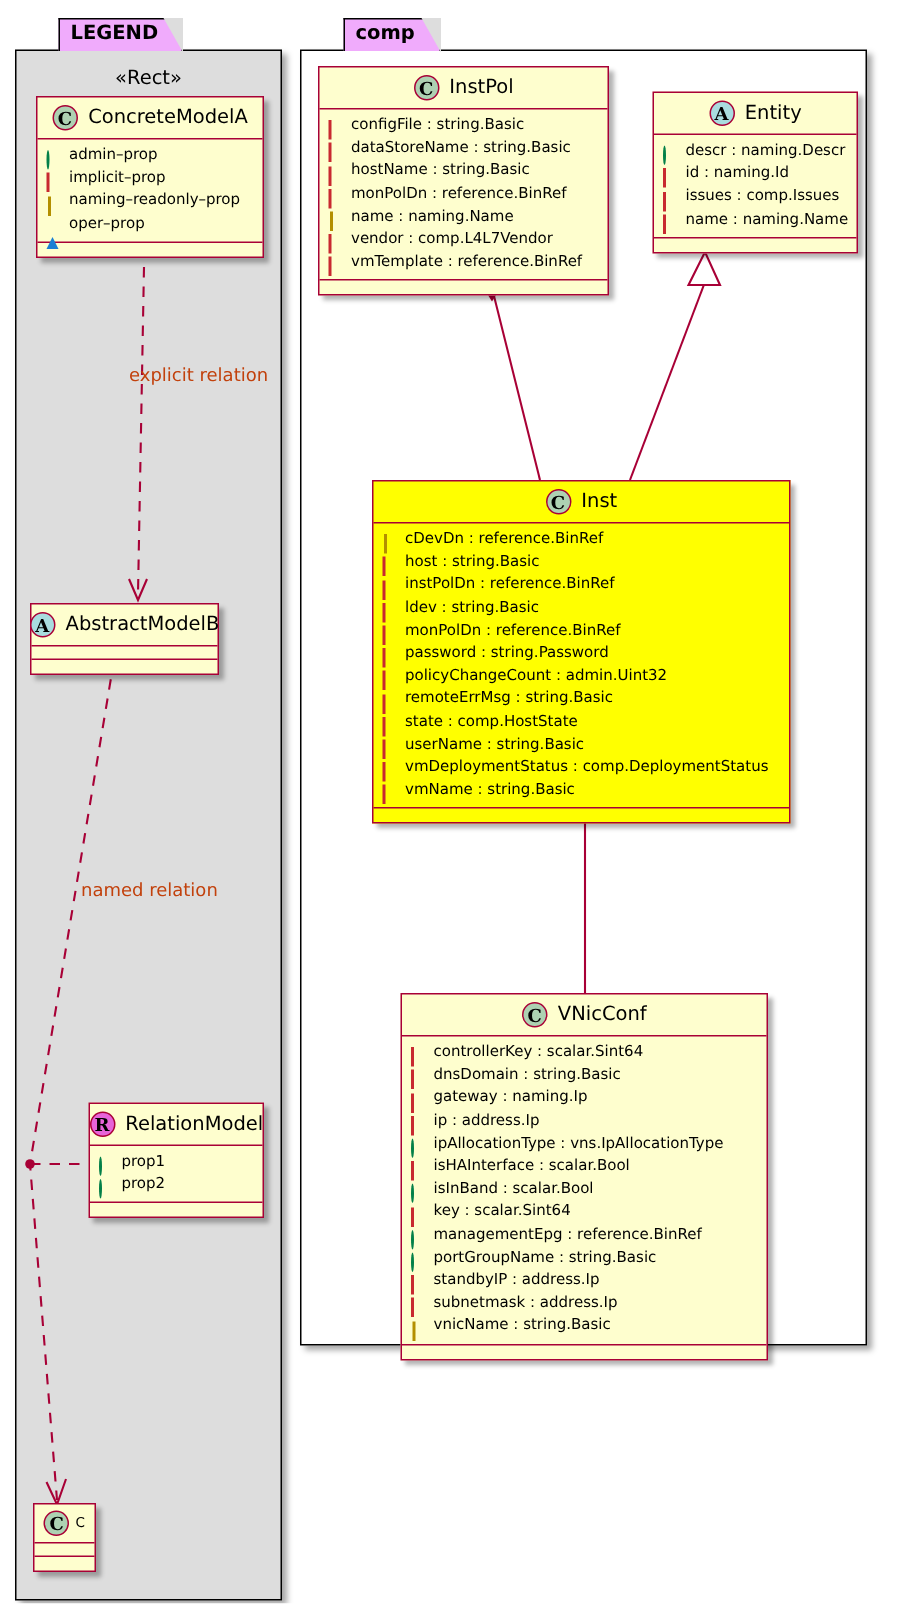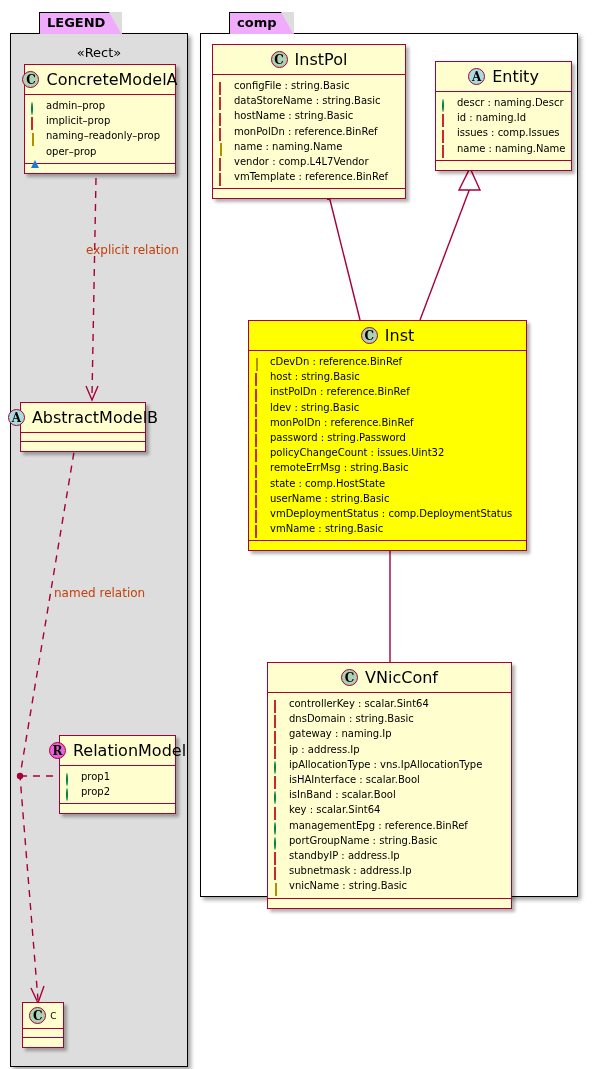--- a/index.html
+++ b/index.html
@@ -66,21 +66,21 @@
     display: flex;
     align-items: center;
     justify-content: center;
     gap: 7px;
     padding: 5px 8px 5px 8px;
     border-bottom: 1.3px solid #a80036;
     font-size: 13px;
     color: #000;
     white-space: nowrap;
   }
-  .cls-name { font-size: 16px; }
+  .cls-name { font-size: 13px; }
   .cls-name.abstract { }
   .cls-attrs {
     padding: 3px 6px 4px 6px;
     border-bottom: 1.3px solid #a80036;
   }
   .cls-attrs.empty { padding: 0; height: 9px; }
   .cls-methods { height: 9px; }
   .attr {
     display: flex;
     align-items: center;
@@ -349,21 +349,21 @@
       <div class="attr">
           <span class="mk"><span class="mk-square"></span></span>
           <span>monPolDn : reference.BinRef</span>
         </div>
       <div class="attr">
           <span class="mk"><span class="mk-square"></span></span>
           <span>password : string.Password</span>
         </div>
       <div class="attr">
           <span class="mk"><span class="mk-square"></span></span>
-          <span>policyChangeCount : issues.Uint32</span>
+          <span>policyChangeCount : admin.Uint32</span>
         </div>
       <div class="attr">
           <span class="mk"><span class="mk-square"></span></span>
           <span>remoteErrMsg : string.Basic</span>
         </div>
       <div class="attr">
           <span class="mk"><span class="mk-square"></span></span>
           <span>state : comp.HostState</span>
         </div>
       <div class="attr">

